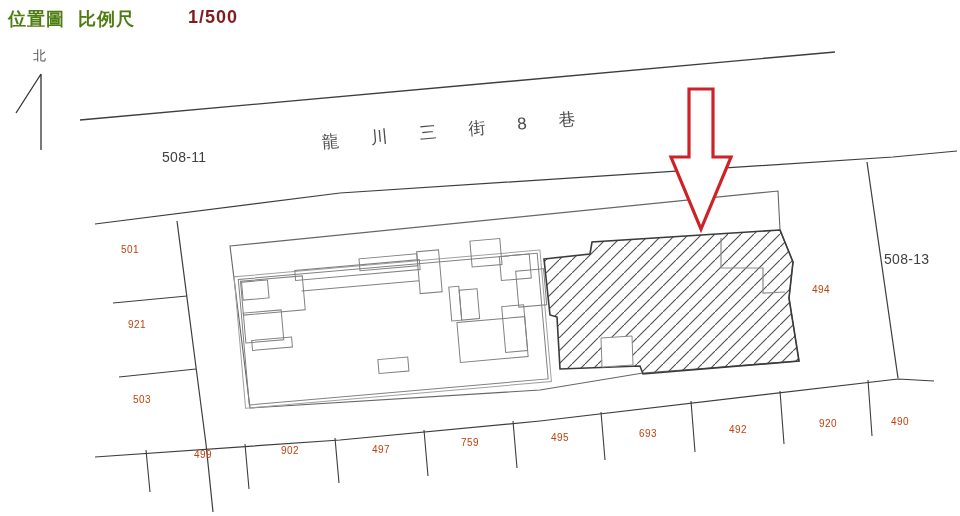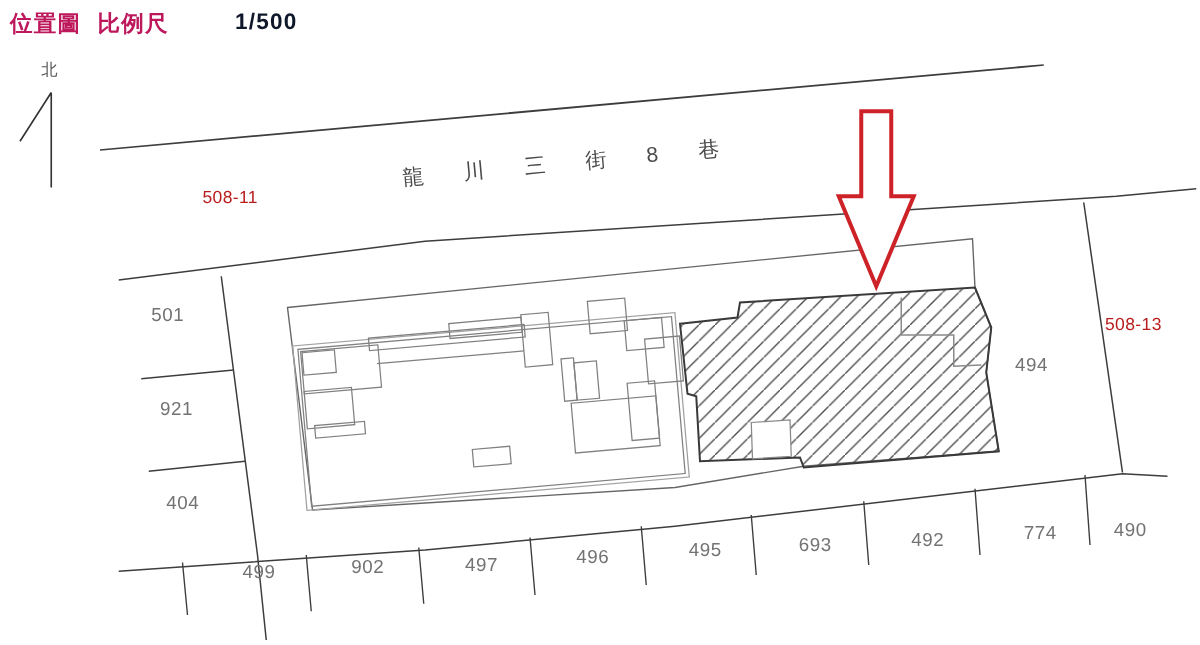--- a/index.html
+++ b/index.html
@@ -2,29 +2,29 @@
 <html><head>
 <meta charset="utf-8">
 <style>
   html,body{margin:0;padding:0;background:#fff;}
   .stage{
     position:relative;width:960px;height:516px;background:#ffffff;overflow:hidden;
     font-family:"Liberation Sans","DejaVu Sans",sans-serif;
   }
   .stage svg{position:absolute;left:0;top:0;}
   .t{position:absolute;white-space:nowrap;}
-  .title-cjk{font-size:18px;font-weight:600;color:#be185d;letter-spacing:1px;}
-  .title-scale{font-size:18px;font-weight:700;color:#0f172a;letter-spacing:1px;}
+  .title-cjk{font-size:18px;font-weight:600;color:#4d7c0f;letter-spacing:1px;}
+  .title-scale{font-size:18px;font-weight:700;color:#7f1d1d;letter-spacing:1px;}
   .north{font-size:13px;color:#555;}
   .street{
     font-size:17px;color:#4a4a4a;letter-spacing:32px;
     transform:rotate(-5.3deg);transform-origin:0 50%;
   }
-  .lbl{font-size:15px;color:#737373;letter-spacing:0.5px;}
-  .lbl-sm{font-size:14px;color:#b91c1c;letter-spacing:0.3px;}
+  .lbl{font-size:10px;color:#c2410c;letter-spacing:0.5px;}
+  .lbl-sm{font-size:14px;color:#404040;letter-spacing:0.3px;}
 </style>
 </head>
 <body>
 
 <div class="stage">
 
   <svg width="960" height="516" viewBox="0 0 960 516">
     <defs>
       <pattern id="hatch" patternUnits="userSpaceOnUse" width="13" height="13">
         <path d="M-3,16 L16,-3" stroke="#4a4a4a" stroke-width="1.1"></path>
@@ -81,26 +81,26 @@
   <span class="t title-cjk" style="left:78px;top:7px;">比例尺</span>
   <span class="t title-scale" style="left:188px;top:7px;">1/500</span>
 
   <span class="t north" style="left:33px;top:47px;">北</span>
 
   <span class="t street" style="left:322px;top:131px;">龍川三街8巷</span>
 
   <span class="t lbl-sm" style="left:162px;top:149px;">508-11</span>
   <span class="t lbl" style="left:121px;top:244px;">501</span>
   <span class="t lbl" style="left:128px;top:319px;">921</span>
-  <span class="t lbl" style="left:133px;top:394px;">404</span>
+  <span class="t lbl" style="left:133px;top:394px;">503</span>
   <span class="t lbl" style="left:194px;top:449px;">499</span>
   <span class="t lbl" style="left:281px;top:445px;">902</span>
   <span class="t lbl" style="left:372px;top:444px;">497</span>
-  <span class="t lbl" style="left:461px;top:437px;">496</span>
+  <span class="t lbl" style="left:461px;top:437px;">759</span>
   <span class="t lbl" style="left:551px;top:432px;">495</span>
   <span class="t lbl" style="left:639px;top:428px;">693</span>
   <span class="t lbl" style="left:729px;top:424px;">492</span>
-  <span class="t lbl" style="left:819px;top:418px;">774</span>
+  <span class="t lbl" style="left:819px;top:418px;">920</span>
   <span class="t lbl" style="left:891px;top:416px;">490</span>
   <span class="t lbl" style="left:812px;top:271px;margin-top:13px;">494</span>
   <span class="t lbl-sm" style="left:884px;top:251px;">508-13</span>
 
 </div>
 
 </body></html>

